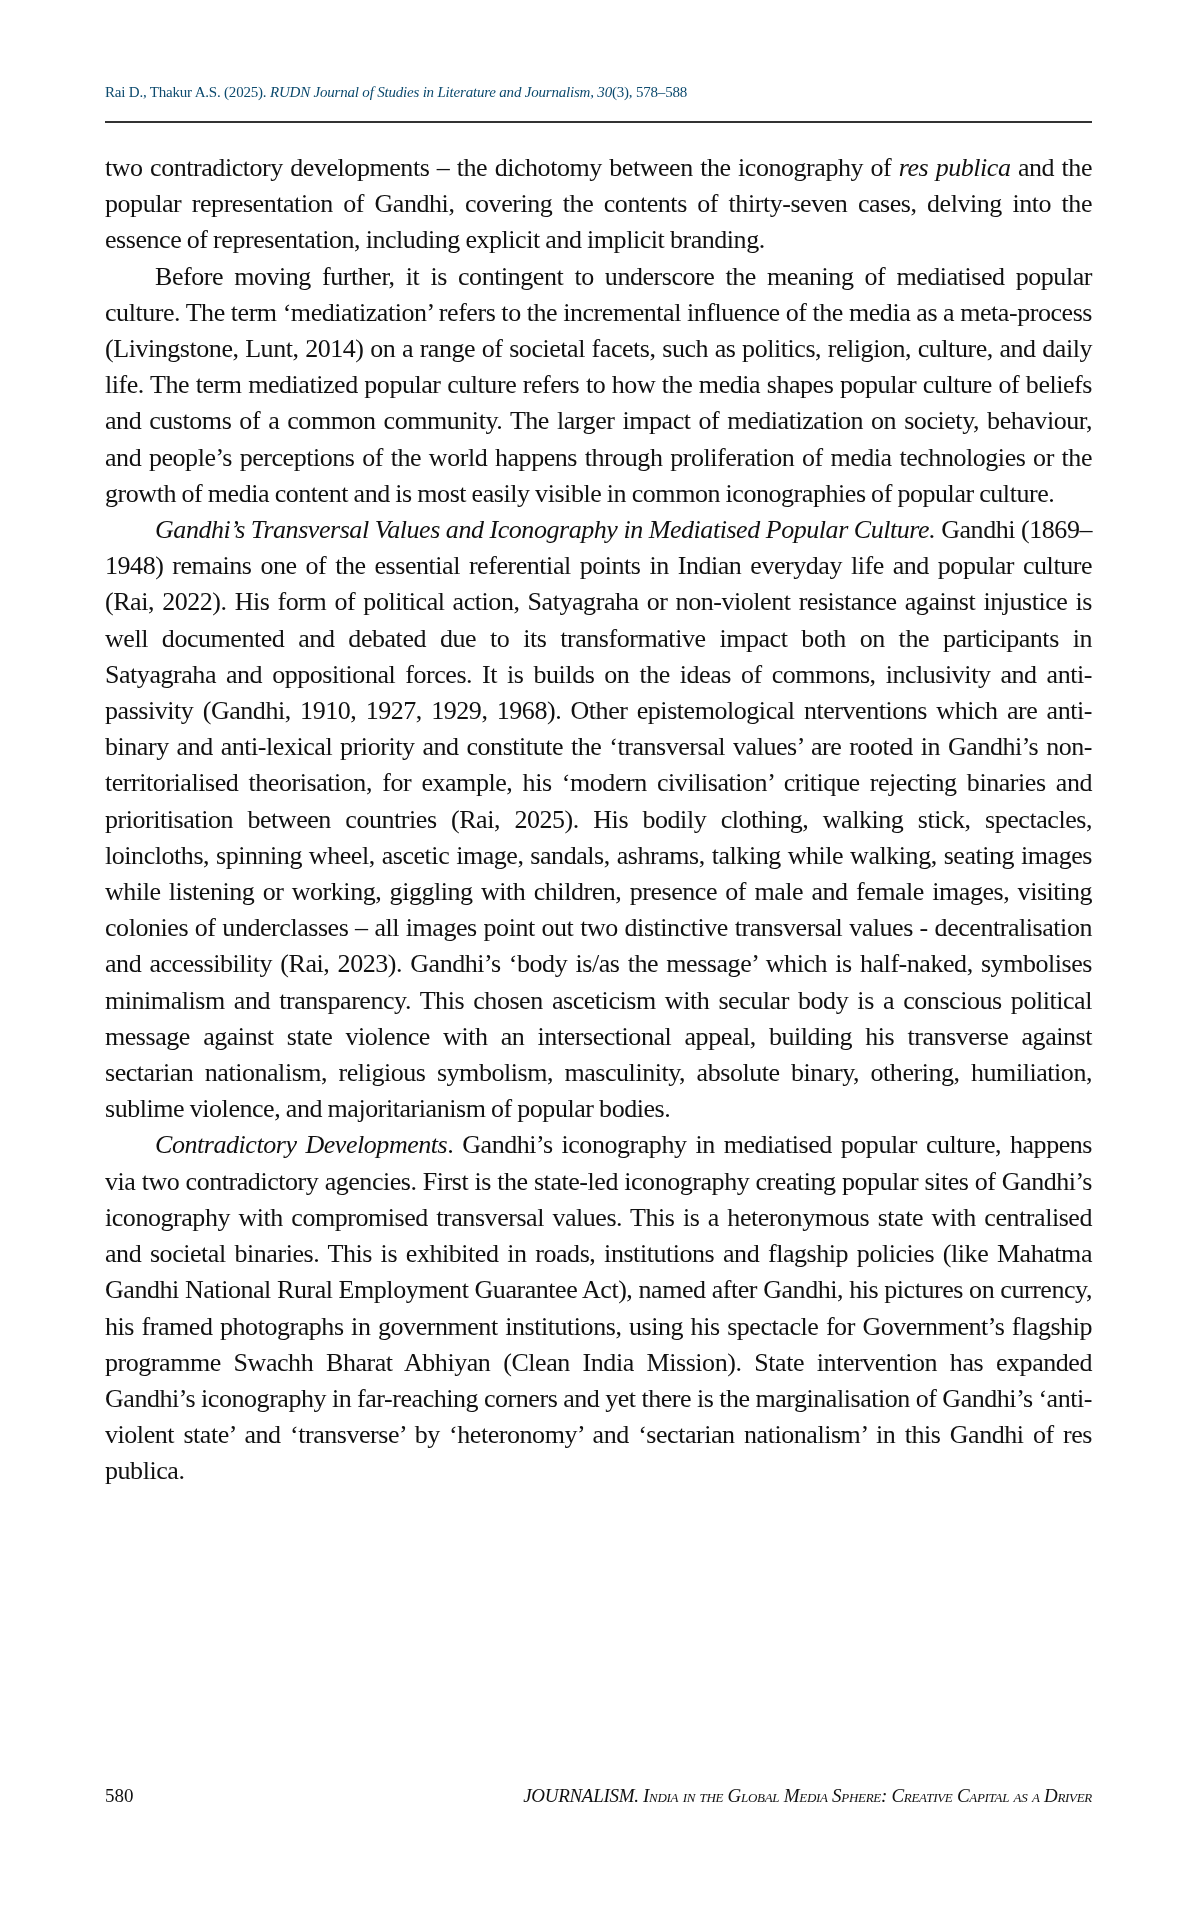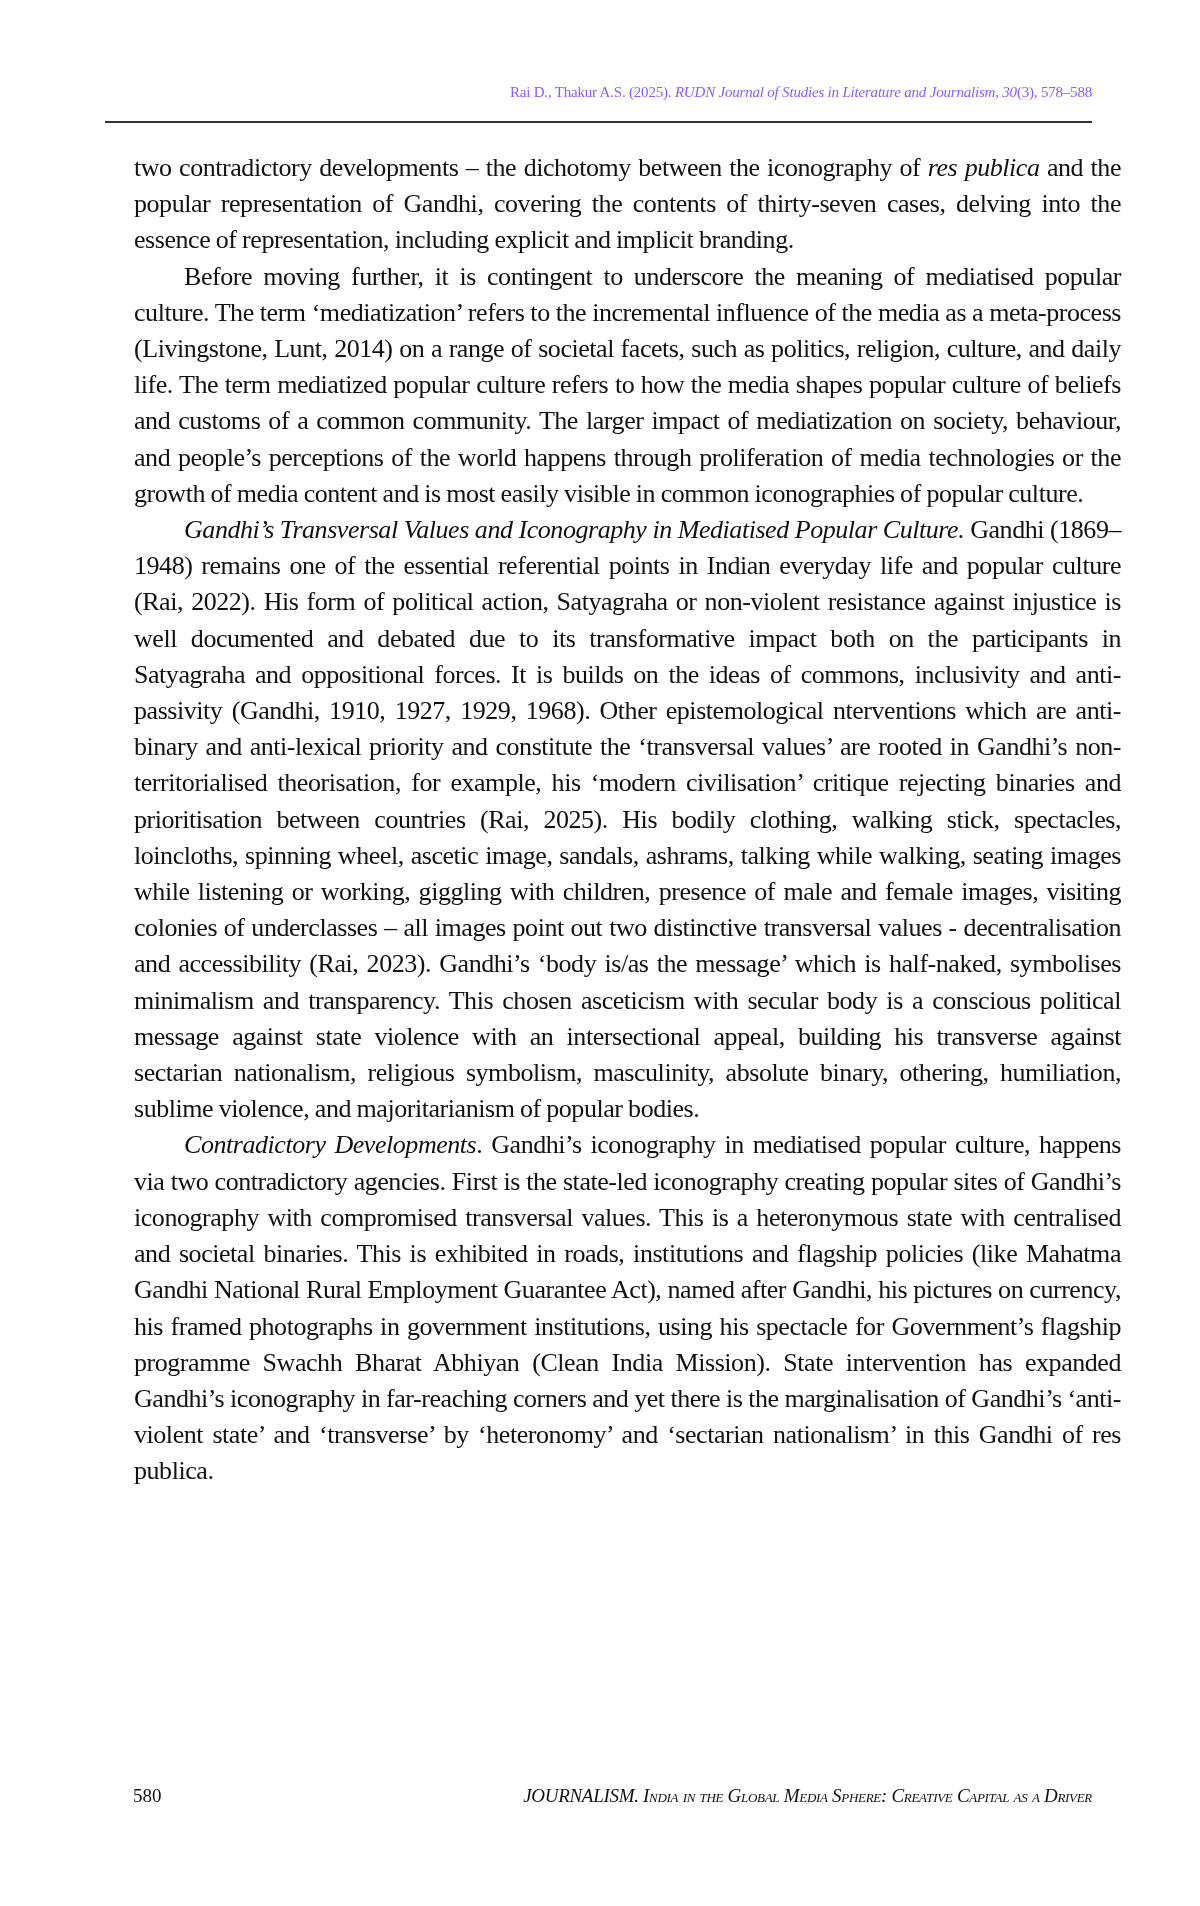--- a/index.html
+++ b/index.html
@@ -2,40 +2,40 @@
 <html><head>
   <meta charset="utf-8">
   <style>
     html, body { margin: 0; padding: 0; background: #ffffff; }
     body {
       width: 1200px; height: 1906px; position: relative; overflow: hidden;
       font-family: "Liberation Serif", "DejaVu Serif", serif; color: #111111;
     }
     .header {
       position: absolute; left: 105px; top: 84px; width: 987px;
-      text-align: right; font-size: 15px; letter-spacing: -0.2px; color: #8b5cf6;
+      text-align: left; font-size: 15px; letter-spacing: -0.2px; color: #0c4a6e;
     }
     .header .journal { font-style: italic; }
     .header-rule {
       position: absolute; left: 105px; top: 121px; width: 987px; height: 2px;
       background: #333;
     }
     .body-text {
       position: absolute; left: 105px; top: 150px; width: 987px;
       font-size: 26px; line-height: 36.2px; text-align: justify;
-      letter-spacing: -0.45px; word-spacing: -0.5px; margin-left: 29px;
+      letter-spacing: -0.45px; word-spacing: -0.5px;
     }
     .body-text p { margin: 0; }
     .body-text p.indent { text-indent: 50px; }
     .em { font-style: italic; }
     .footer {
       position: absolute; left: 105px; top: 1785px; width: 987px;
       font-size: 19px; color: #111;
     }
-    .footer .page-number { position: absolute; left: 0; top: 0; margin-left: 28px; }
+    .footer .page-number { position: absolute; left: 0; top: 0; }
     .footer .running-title {
       position: absolute; right: 0; top: 0; font-variant: small-caps;
       letter-spacing: -0.3px;
       font-style: italic;
     }
   </style>
 </head>
 <body>
 
 <div class="header">

